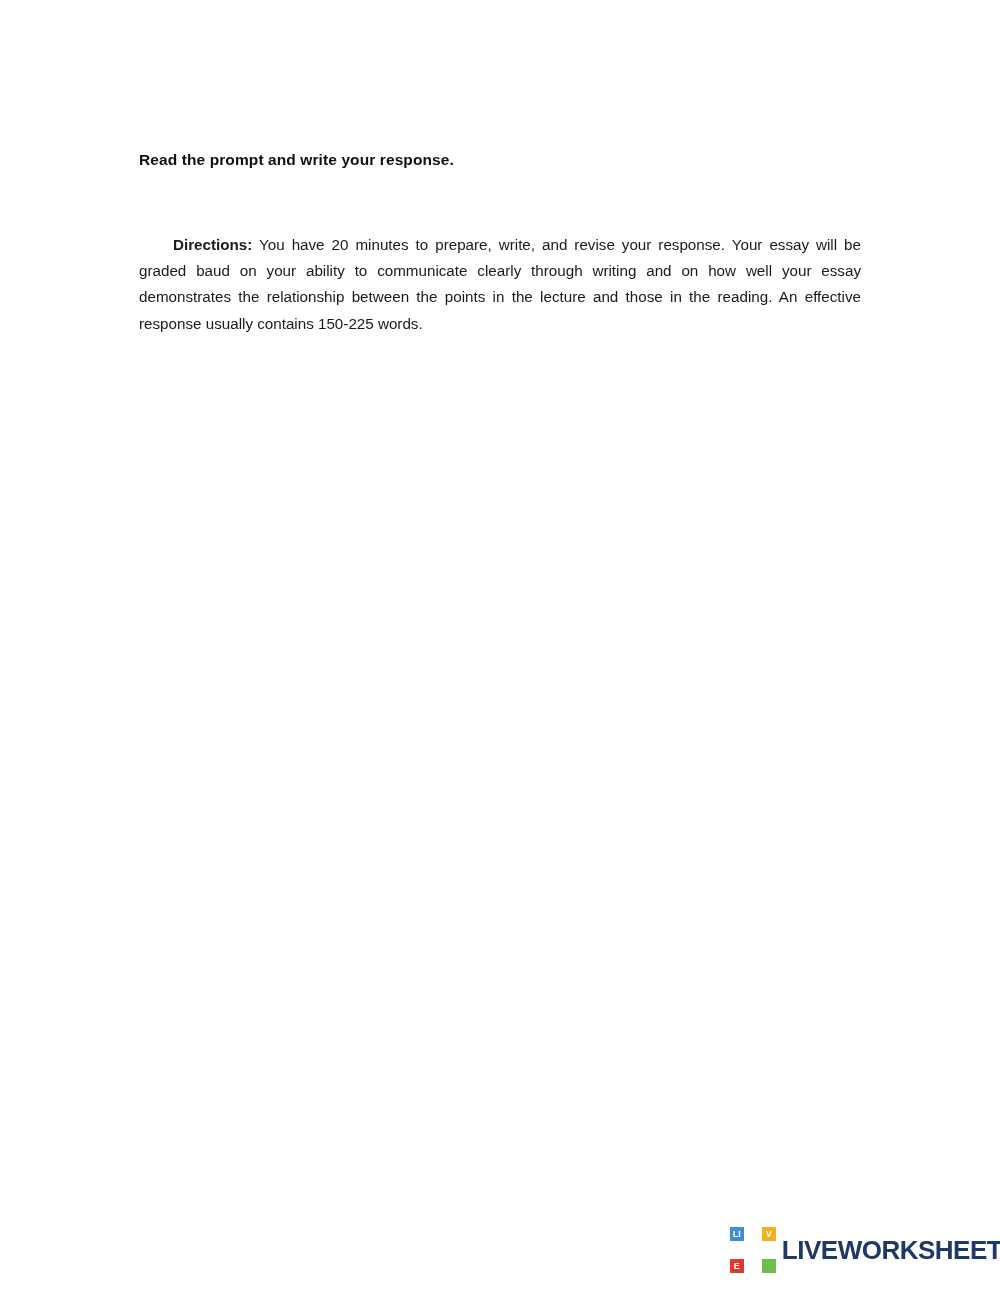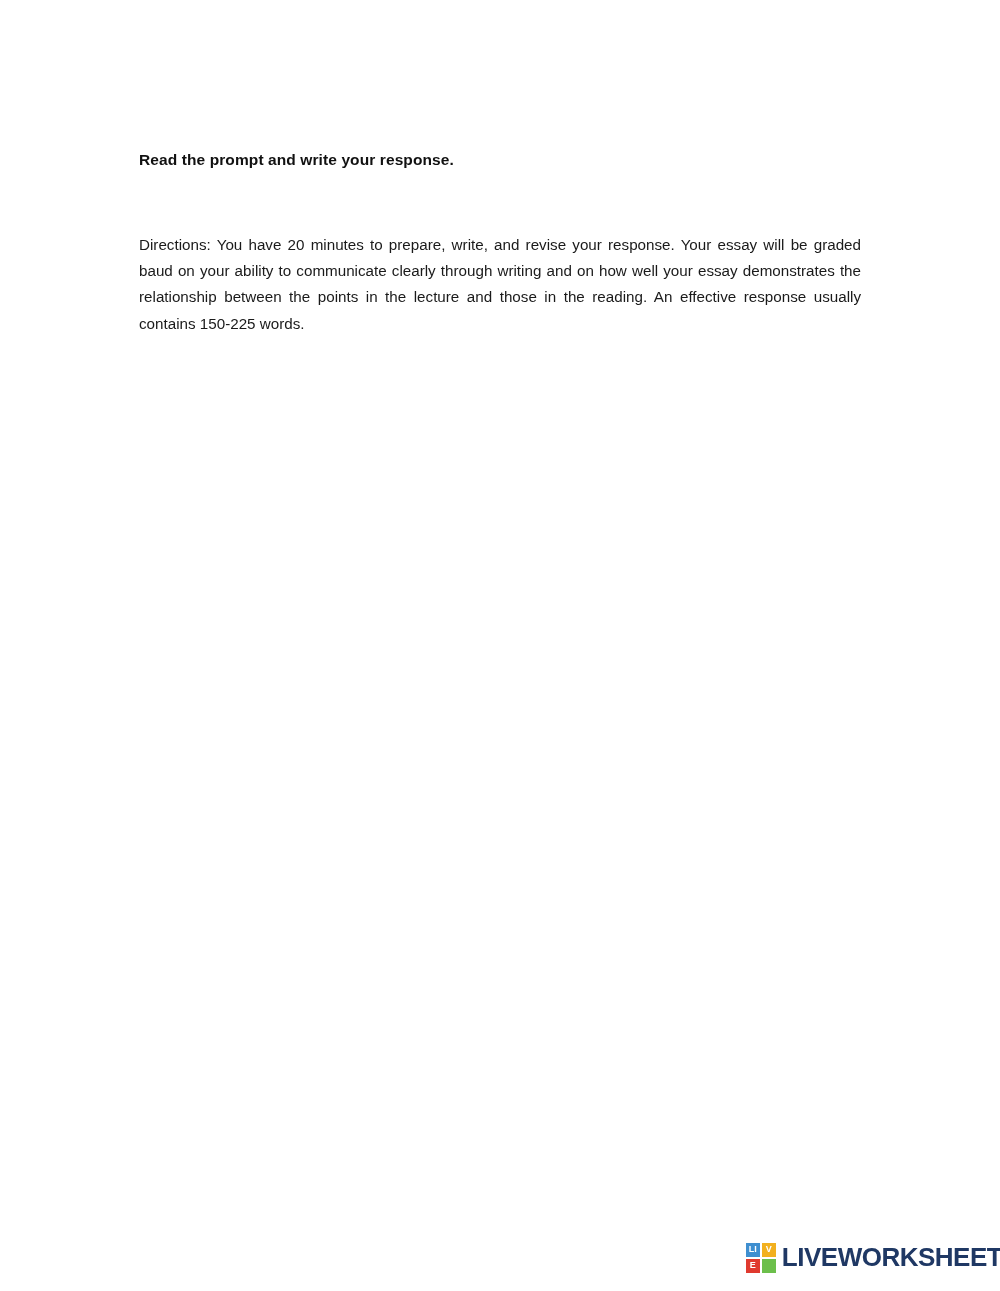--- a/index.html
+++ b/index.html
@@ -44,41 +44,42 @@
 
   .para {
     font-size: 15.2px;
     line-height: 1.72;
     text-align: justify;
     color: #1a1a1a;
     margin: 0 0 14px 0;
   }
 
   .para .lead {
-    font-weight: normal;
+    font-weight: bold;
+    margin-left: 34px;
   }
 
   .para.question {
     margin-top: 18px;
   }
 
   
   .logo {
     position: absolute;
     right: 18px;
     bottom: 18px;
     display: flex;
     align-items: center;
     gap: 6px;
   }
   .logo-mark {
     display: grid;
     grid-template-columns: 14px 14px;
     grid-template-rows: 14px 14px;
-    gap: 2px;
+    gap: 18px;
   }
   .logo-cell {
     width: 14px;
     height: 14px;
     display: flex;
     align-items: center;
     justify-content: center;
     font-size: 9px;
     font-weight: bold;
     color: #ffffff;

